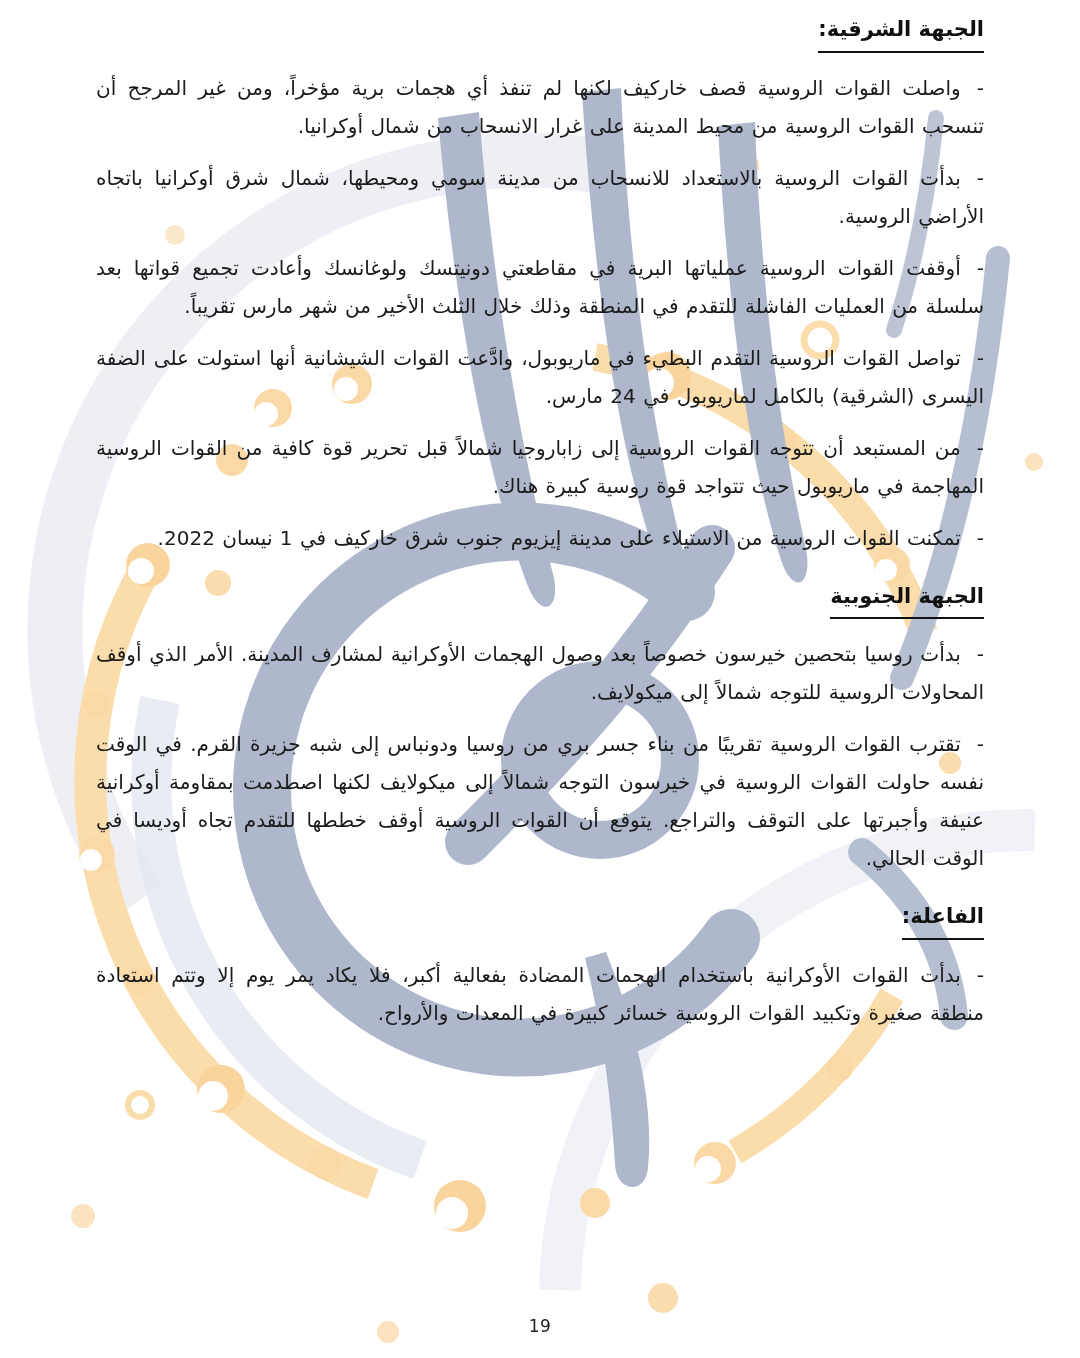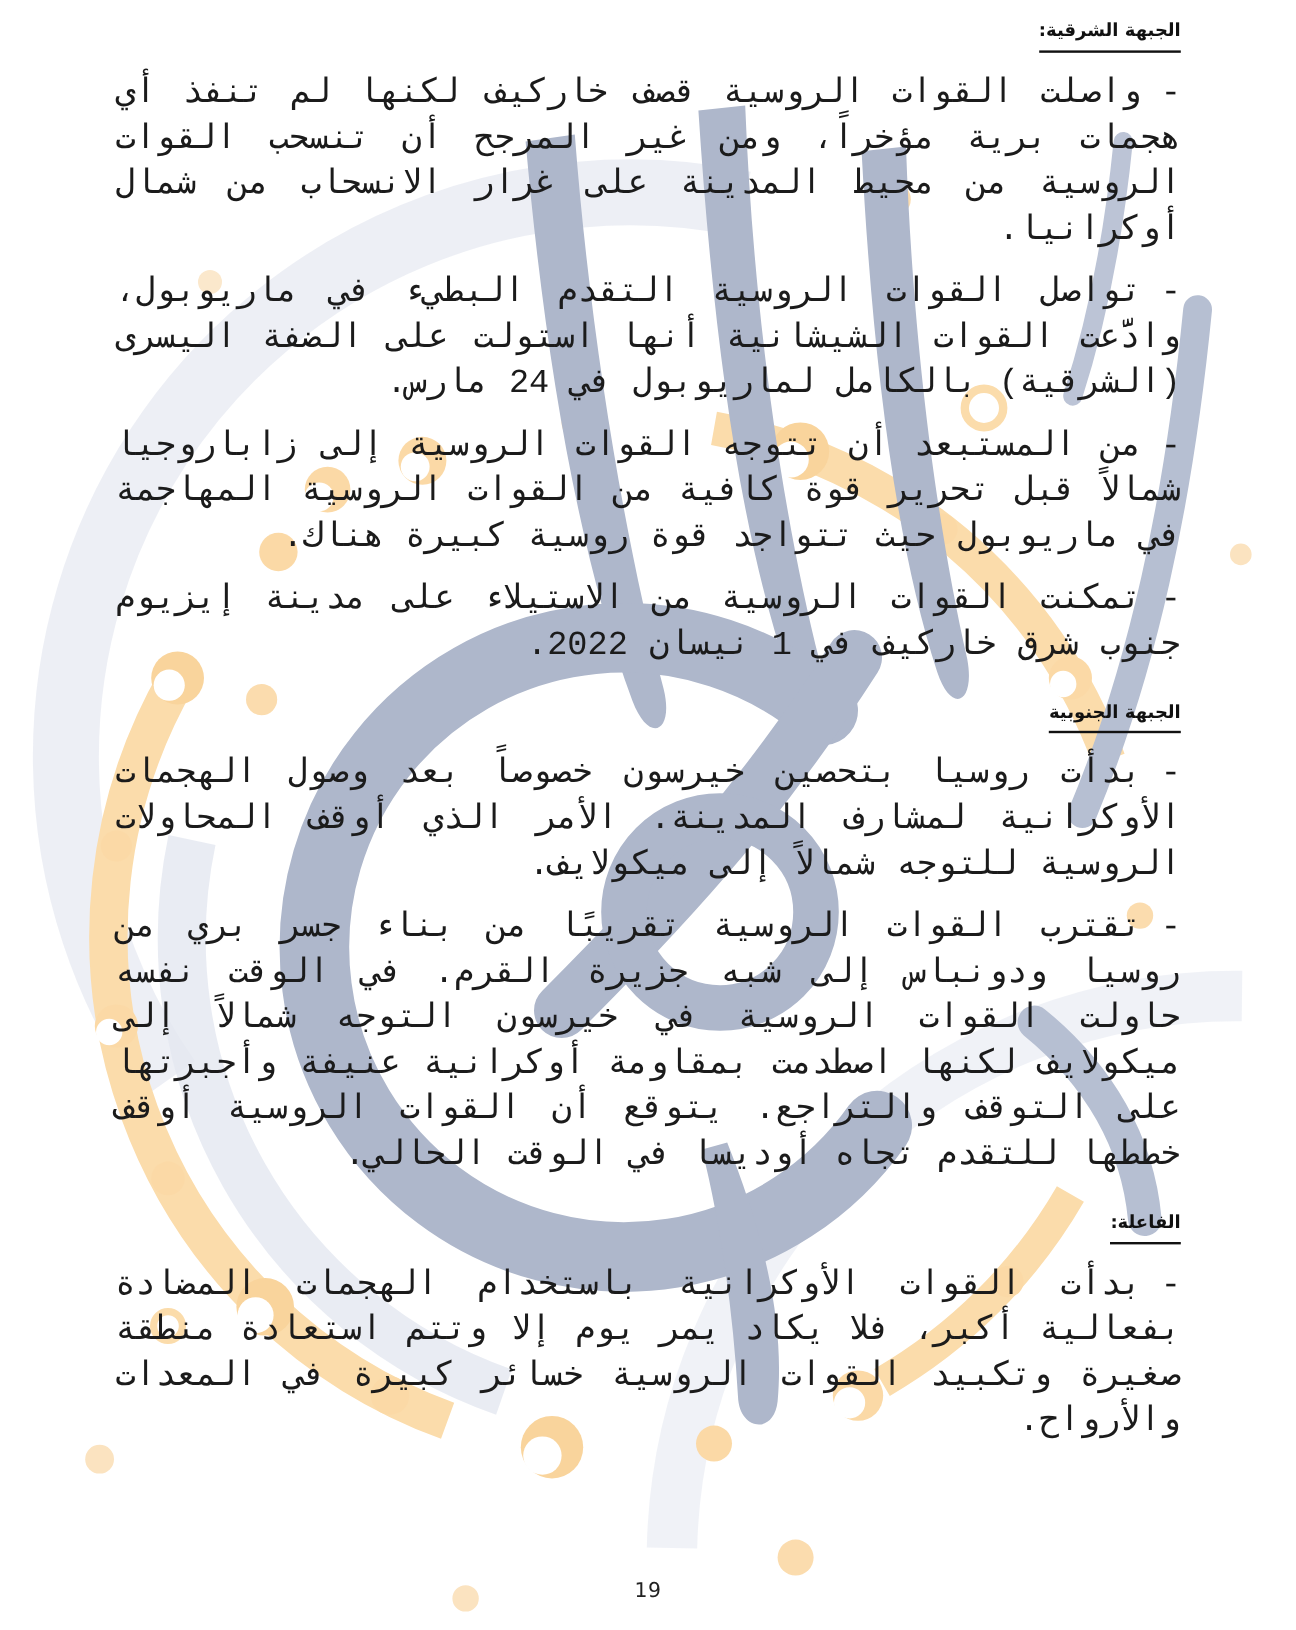--- a/index.html
+++ b/index.html
@@ -21,40 +21,39 @@
     pointer-events: none;
   }
   .content {
     position: relative;
     z-index: 1;
     padding: 14px 96px 0 96px;
     color: #1b1b1b;
   }
   h2.sec-title {
     margin: 24px 0 16px 0;
-    font-size: 15px;
+    font-size: 21px;
     font-weight: 700;
     text-align: right;
     color: #111;
     line-height: 1.5;
   }
   h2.sec-title.first { margin-top: 0; }
   h2.sec-title .u {
     display: inline-block;
     border-bottom: 2px solid #111;
     padding-bottom: 5px;
   }
   p.bullet {
     margin: 0 0 14px 0;
-    font-size: 28px;
+    font-size: 20px;
     line-height: 38px;
     text-align: justify;
     text-align-last: right;
     word-spacing: 1px;
-    font-family: Liberation Mono, monospace;
   }
   p.bullet .dash {
     display: inline;
     margin-left: 16px; 
   }
   .footer {
     position: absolute;
     bottom: 22px;
     left: 0; right: 0;
     text-align: center;
@@ -139,23 +138,25 @@
       <path d="M 862 852 C 916 896 948 952 954 1016" fill="none" stroke="#b6bfd2" stroke-width="28" stroke-linecap="round"></path>
       <path d="M 936 118 C 928 198 914 268 894 330" fill="none" stroke="#bcc4d6" stroke-width="16" stroke-linecap="round"></path>
     </g>
   </svg>
 
   <div class="content">
 
     <section>
       <h2 class="sec-title first"><span class="u">الجبهة الشرقية:</span></h2>
       <p class="bullet"><span class="dash">-</span><span>واصلت القوات الروسية قصف خاركيف لكنها لم تنفذ أي هجمات برية مؤخراً، ومن غير المرجح أن تنسحب القوات الروسية من محيط المدينة على غرار الانسحاب من شمال أوكرانيا.</span></p>
+      <p class="bullet"><span class="dash">-</span><span>بدأت القوات الروسية بالاستعداد للانسحاب من مدينة سومي ومحيطها، شمال شرق أوكرانيا باتجاه الأراضي الروسية.</span></p>
     </section>
 
     <section>
+      <p class="bullet"><span class="dash">-</span><span>أوقفت القوات الروسية عملياتها البرية في مقاطعتي دونيتسك ولوغانسك وأعادت تجميع قواتها بعد سلسلة من العمليات الفاشلة للتقدم في المنطقة وذلك خلال الثلث الأخير من شهر مارس تقريباً.</span></p>
       <p class="bullet"><span class="dash">-</span><span>تواصل القوات الروسية التقدم البطيء في ماريوبول، وادَّعت القوات الشيشانية أنها استولت على الضفة اليسرى (الشرقية) بالكامل لماريوبول في 24 مارس.</span></p>
       <p class="bullet"><span class="dash">-</span><span>من المستبعد أن تتوجه القوات الروسية إلى زاباروجيا شمالاً قبل تحرير قوة كافية من القوات الروسية المهاجمة في ماريوبول حيث تتواجد قوة روسية كبيرة هناك.</span></p>
       <p class="bullet"><span class="dash">-</span><span>تمكنت القوات الروسية من الاستيلاء على مدينة إيزيوم جنوب شرق خاركيف في 1 نيسان 2022.</span></p>
     </section>
 
     <section>
       <h2 class="sec-title"><span class="u">الجبهة الجنوبية</span></h2>
       <p class="bullet"><span class="dash">-</span><span>بدأت روسيا بتحصين خيرسون خصوصاً بعد وصول الهجمات الأوكرانية لمشارف المدينة. الأمر الذي أوقف المحاولات الروسية للتوجه شمالاً إلى ميكولايف.</span></p>
       <p class="bullet"><span class="dash">-</span><span>تقترب القوات الروسية تقريبًا من بناء جسر بري من روسيا ودونباس إلى شبه جزيرة القرم. في الوقت نفسه حاولت القوات الروسية في خيرسون التوجه شمالاً إلى ميكولايف لكنها اصطدمت بمقاومة أوكرانية عنيفة وأجبرتها على التوقف والتراجع. يتوقع أن القوات الروسية أوقف خططها للتقدم تجاه أوديسا في الوقت الحالي.</span></p>
     </section>

